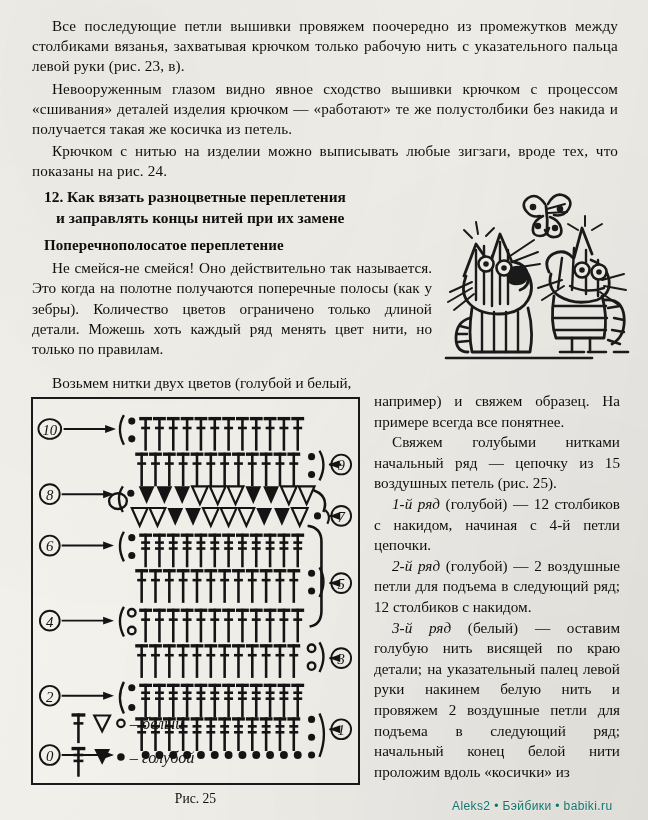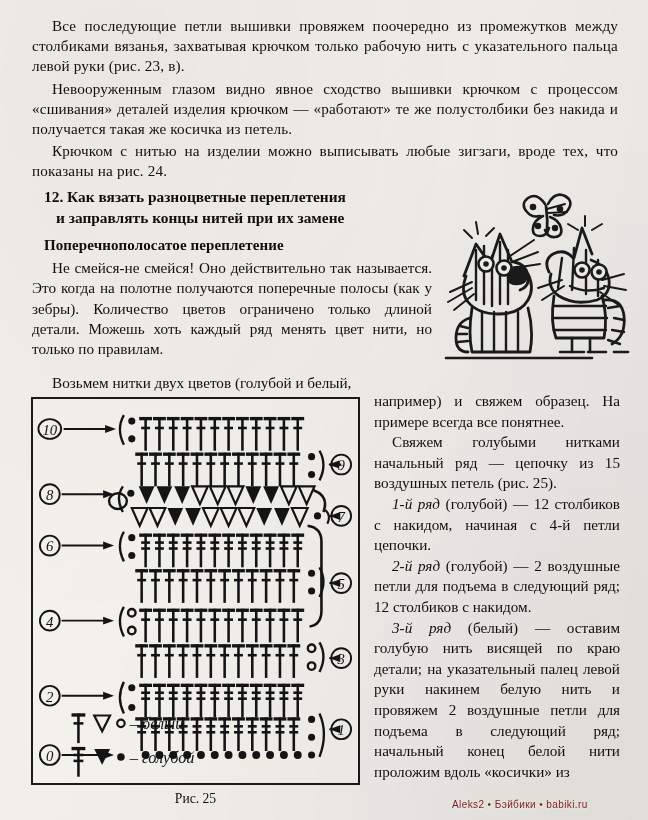--- a/index.html
+++ b/index.html
@@ -131,22 +131,22 @@
     position: absolute;
     left: 442px; top: 176px;
     width: 196px; height: 196px;
   }
 
   
   .watermark {
     position: absolute;
     left: 452px; top: 799px;
     font-family: "Liberation Sans", sans-serif;
-    font-size: 10px;
-    color: #7f1d1d;
+    font-size: 12px;
+    color: #0f766e;
     letter-spacing: 0.4px;
     z-index: 45;
     text-shadow: 0 1px 0 rgba(255,255,255,0.35);
     white-space: nowrap;
   }
 
   svg { display: block; }
 </style>
 </head>
 <body>

